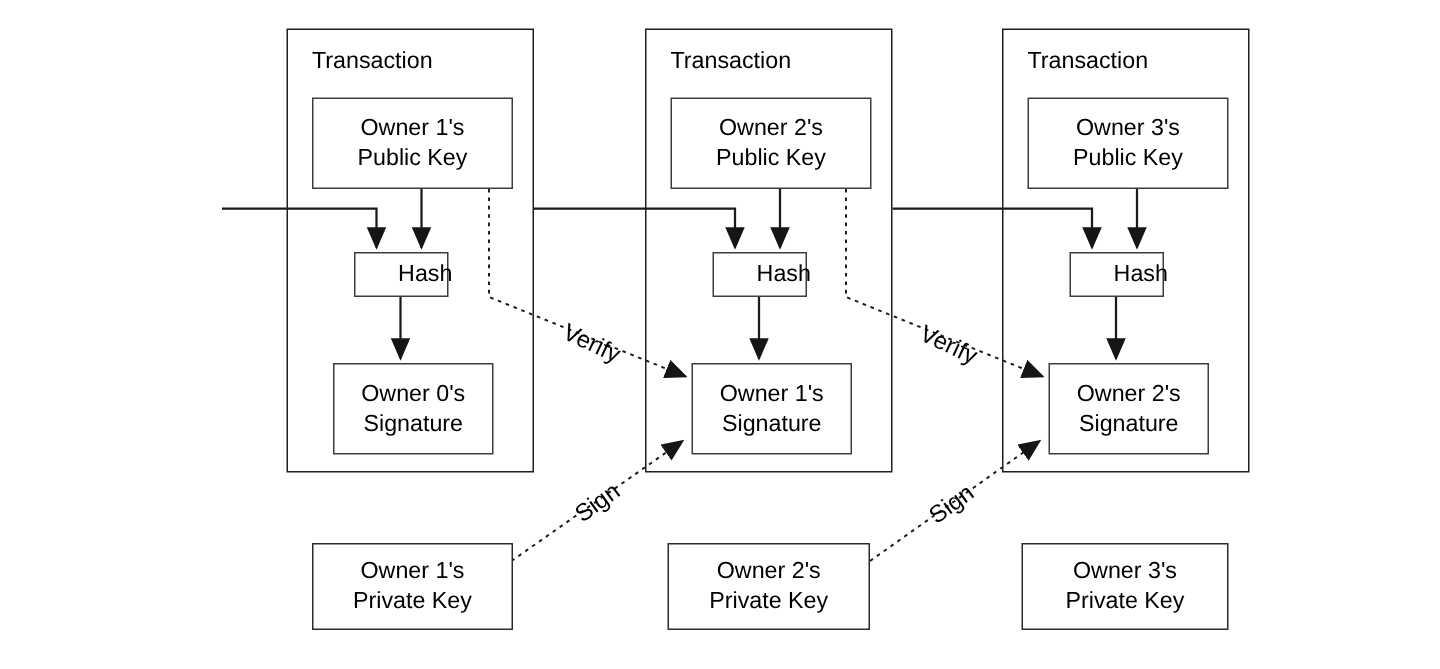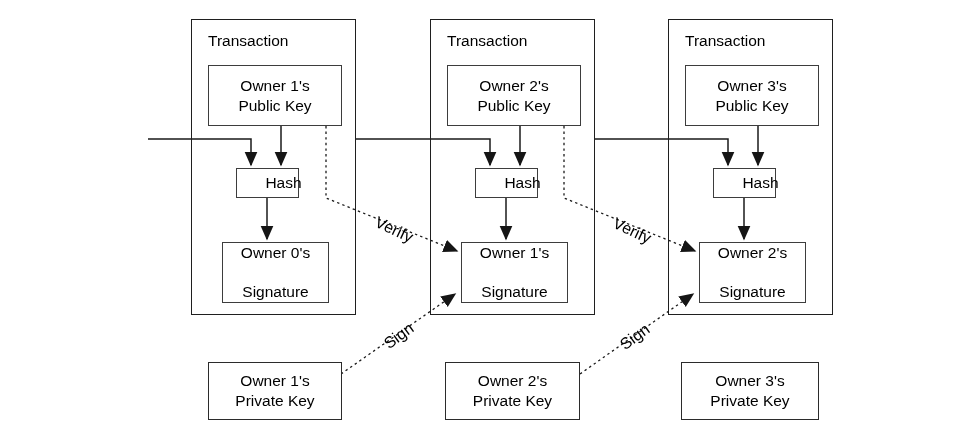--- a/index.html
+++ b/index.html
@@ -14,21 +14,21 @@
   }
   .tx-1{left:163px;} .tx-2{left:402px;} .tx-3{left:640px;}
   .tx-title{position:absolute;left:16px;top:12px;font-size:15.5px;white-space:nowrap;}
   .ibox{
     position:absolute;border:1.5px solid #3d3d3d;box-sizing:border-box;background:#ffffff;
     display:flex;flex-direction:column;align-items:center;justify-content:center;
     text-align:center;font-size:15.5px;line-height:20px;white-space:nowrap;
   }
   .pubkey{left:16px;top:45px;width:134px;height:61px;}
   .hash{left:44px;top:148px;width:63px;height:30px;padding-left:32px;}
-  .sig{left:30px;top:222px;width:107px;height:61px;justify-content:space-between;}
+  .sig{left:30px;top:222px;width:107px;height:61px;}
   .privkey{
     position:absolute;top:362px;height:58px;border:1.5px solid #2b2b2b;box-sizing:border-box;
     display:flex;flex-direction:column;align-items:center;justify-content:center;
     text-align:center;font-size:15.5px;line-height:20px;background:#ffffff;white-space:nowrap;
   }
   .pk-1{left:180px;width:134px;} .pk-2{left:417px;width:135px;} .pk-3{left:653px;width:138px;}
   .edge-label{
     position:absolute;font-size:16px;white-space:nowrap;
     transform:translate(-50%,-50%) rotate(25deg);
   }

